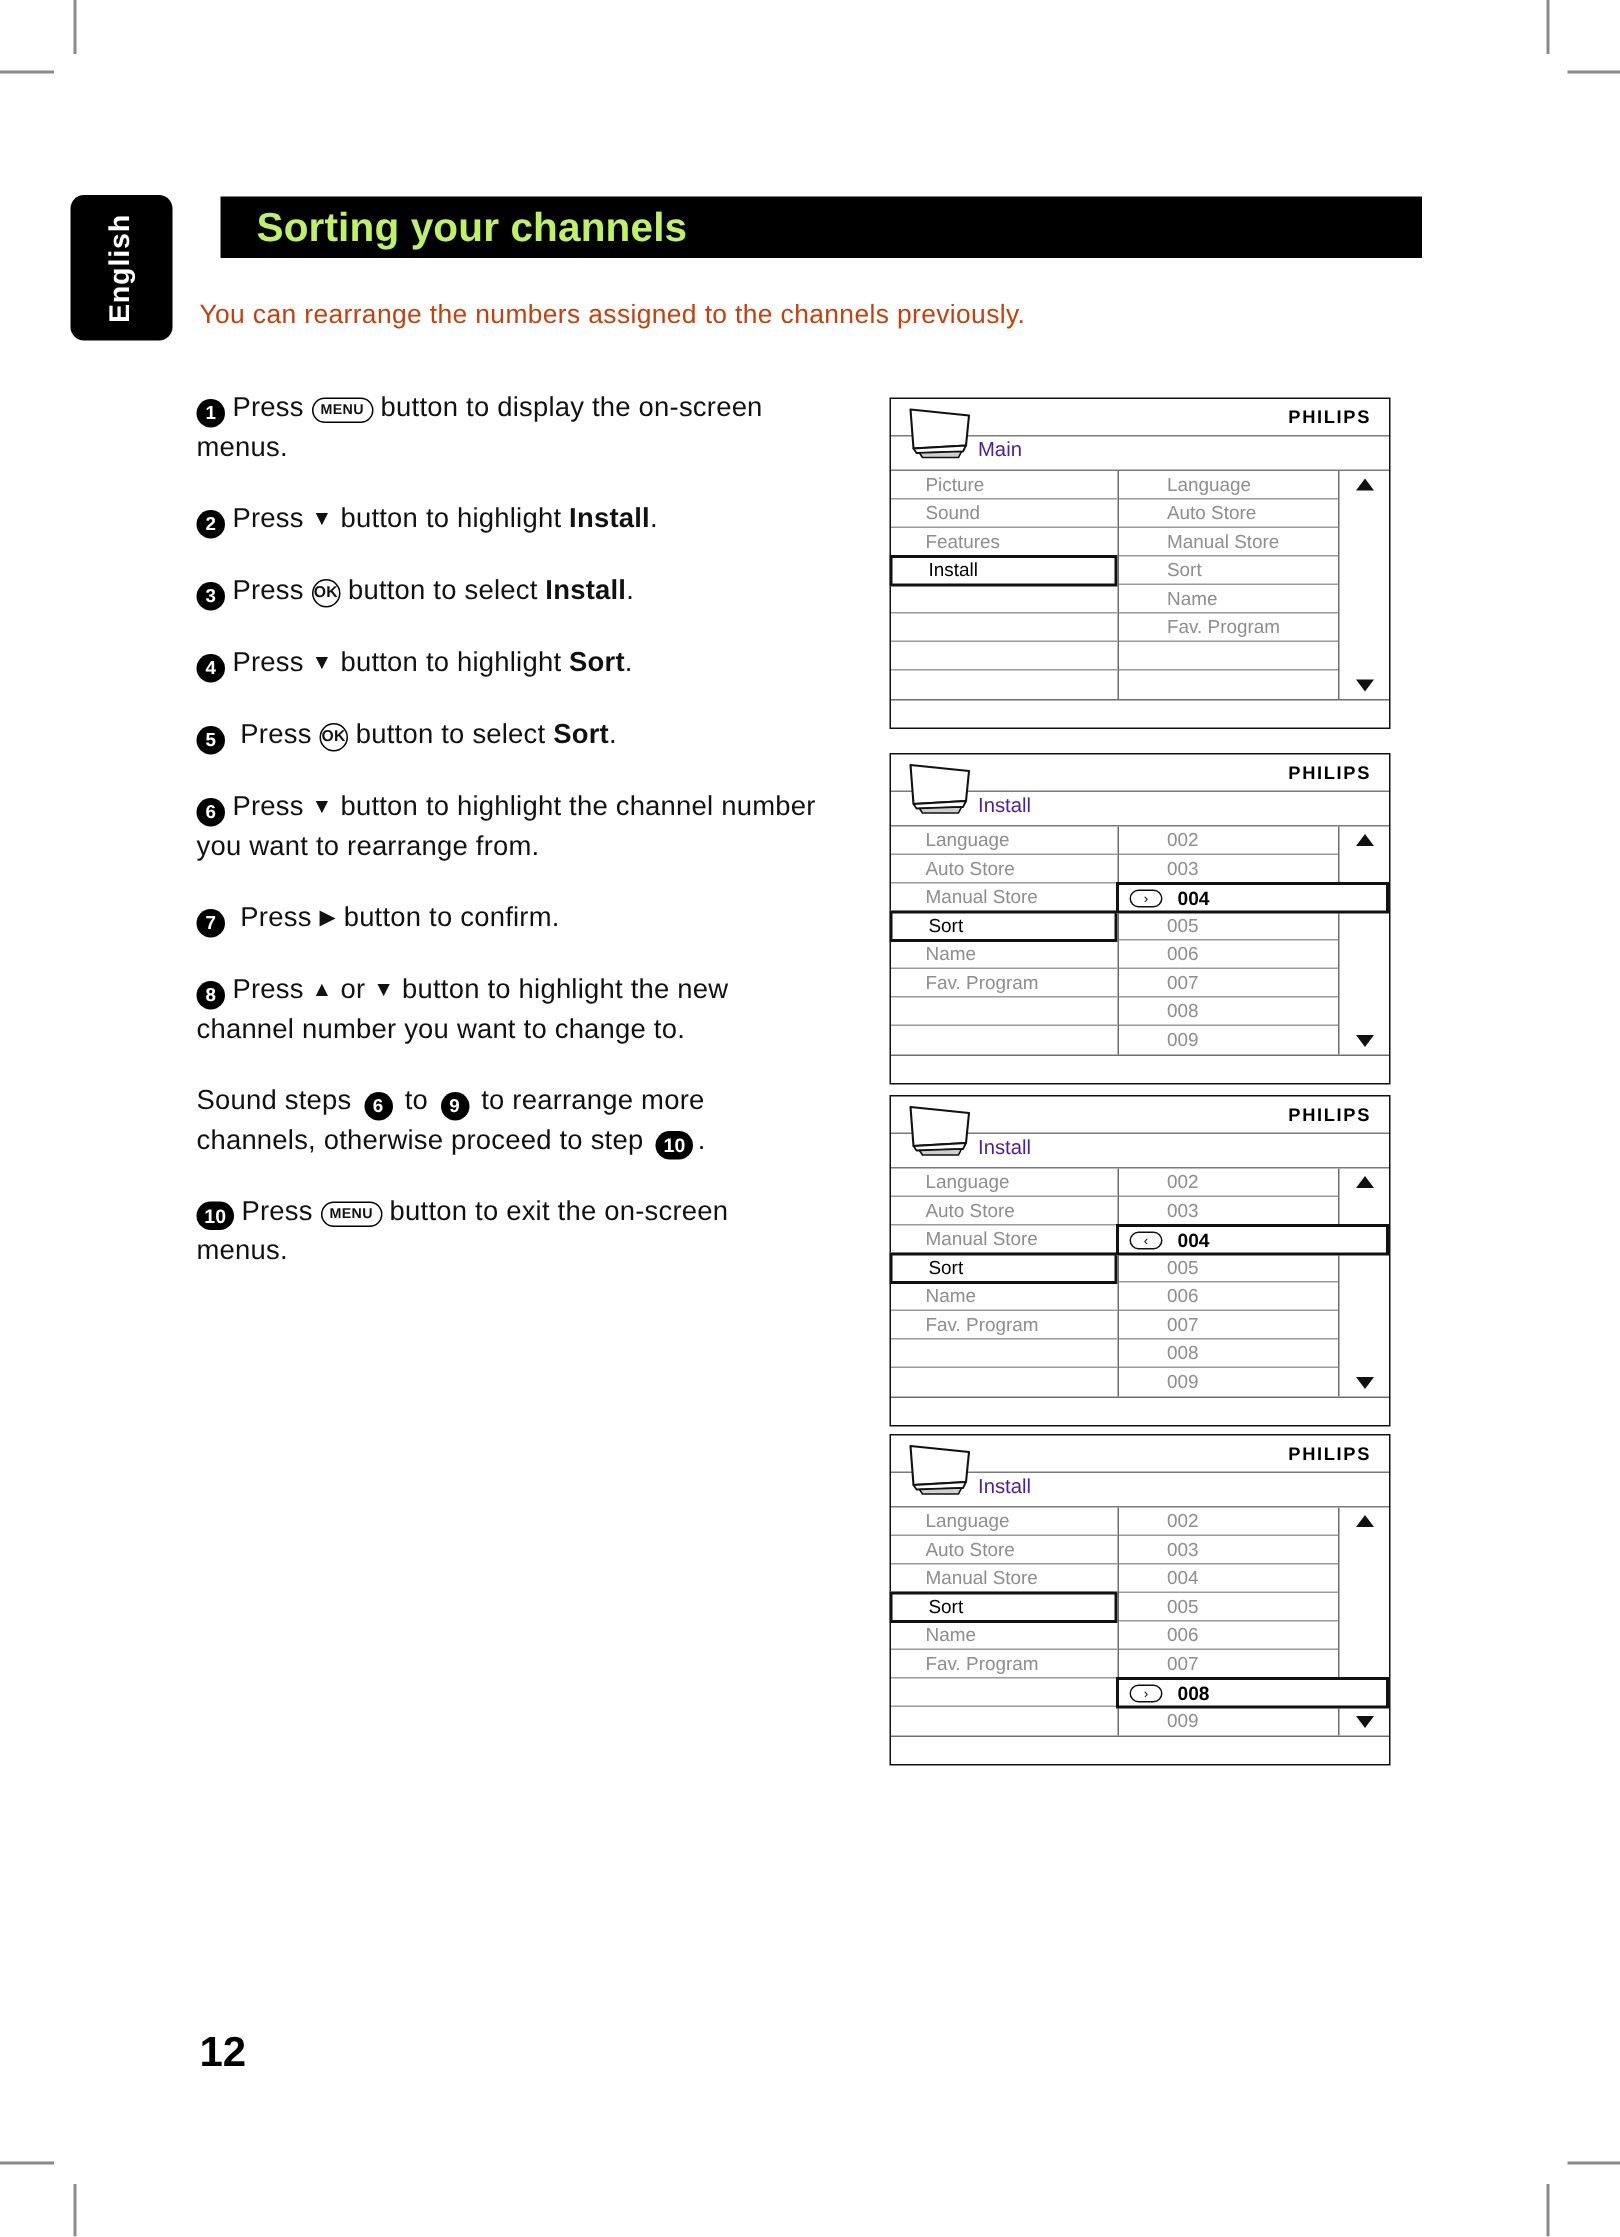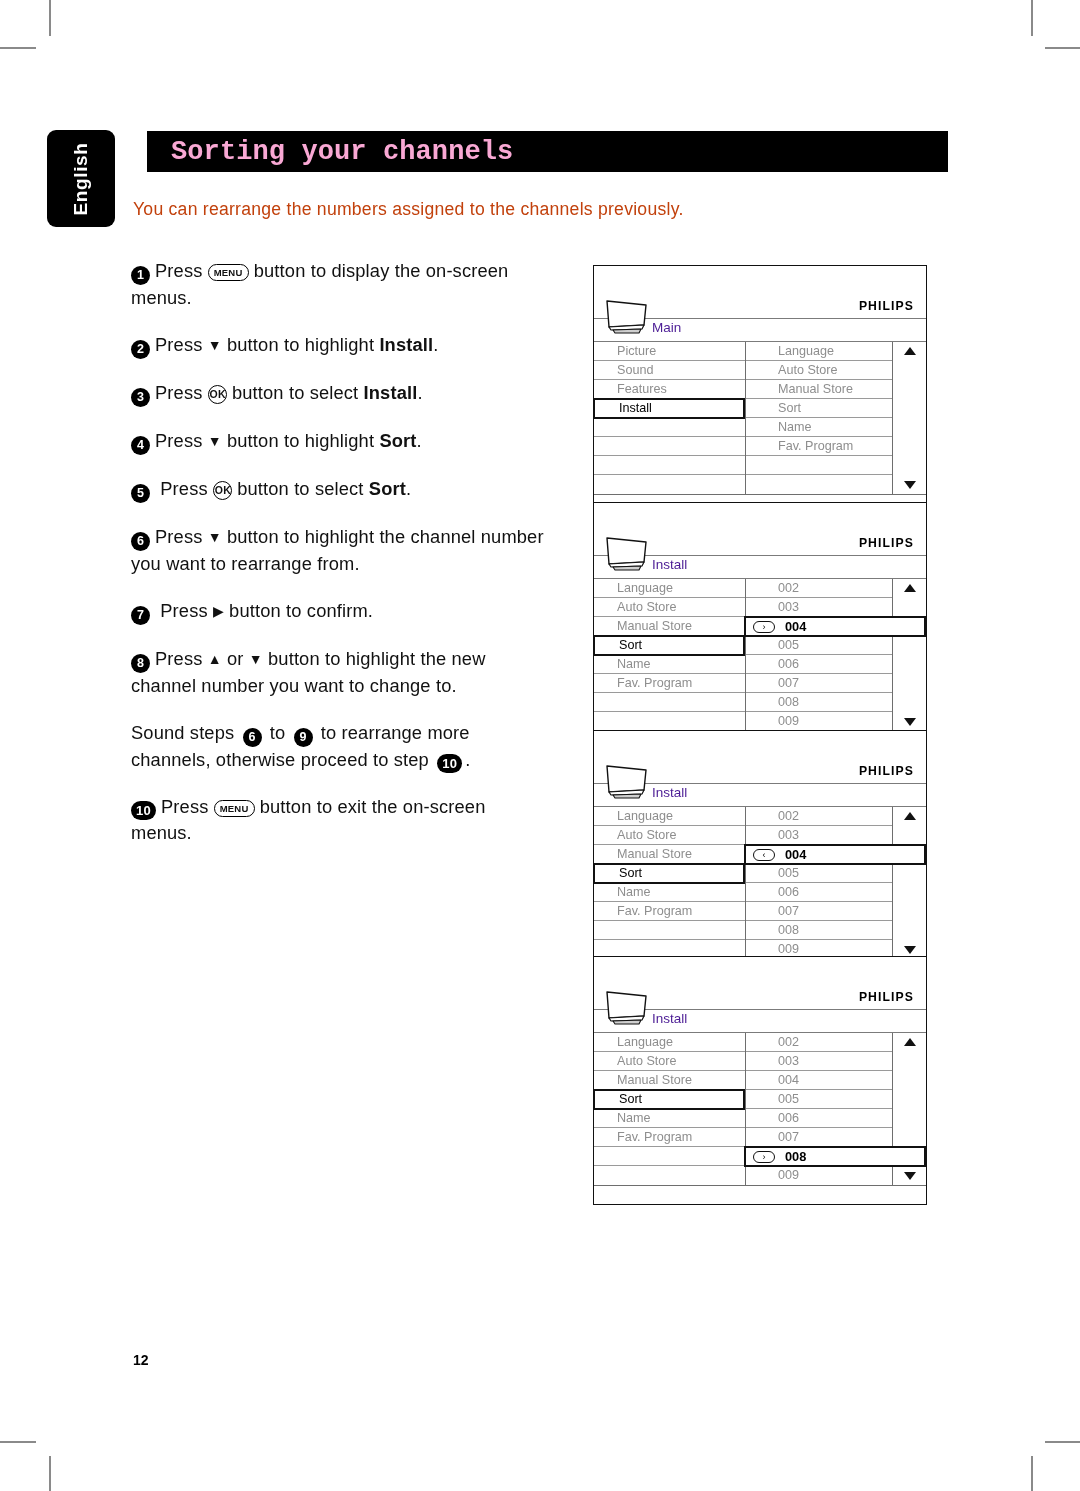--- a/index.html
+++ b/index.html
@@ -50,25 +50,24 @@
     top: 131px;
     width: 801px;
     height: 41px;
     background: #000000;
   }
   #title-bar .title-text {
     position: absolute;
     left: 24px;
     top: 50%;
     transform: translateY(-50%);
-    color: #f9a8d4;
+    color: #bef264;
     font-size: 27px;
     font-weight: bold;
     letter-spacing: 0.1px;
-    font-family: Liberation Mono, monospace;
   }
 
   
   #intro {
     position: absolute;
     left: 133px;
     top: 199px;
     width: 640px;
     font-size: 17.6px;
     letter-spacing: 0.25px;
@@ -120,32 +119,32 @@
     height: 15px;
     vertical-align: 1px;
     letter-spacing: 0.2px;
   }
   .keycap.ok {
     border-radius: 50%;
     width: 17px;
     height: 17px;
     line-height: 17px;
     padding: 0;
-    text-align: right;
+    text-align: center;
     font-size: 10.5px;
   }
   .arrow { font-size: 14px; vertical-align: 1px; }
   .bold { font-weight: bold; }
 
   
   #page-number {
     position: absolute;
     left: 133px;
     top: 1352px;
-    font-size: 14px;
+    font-size: 28px;
     font-weight: bold;
   }
 
   
   .tv-panel {
     position: absolute;
     left: 593px;
     width: 334px;
     border: 1.6px solid #111;
     background: #ffffff;
@@ -153,21 +152,20 @@
   }
   .panel-1 { top: 265px; }
   .panel-2 { top: 502px; }
   .panel-3 { top: 730px; }
   .panel-4 { top: 956px; }
 
   .tv-head {
     position: relative;
     height: 47px;
     border-bottom: 1.4px solid #7b7b7b;
-    margin-top: 28px;
   }
   .tv-brand {
     position: absolute;
     right: 12px;
     top: 5px;
     font-size: 12.2px;
     font-weight: bold;
     letter-spacing: 1.1px;
   }
   .tv-head-rule {

